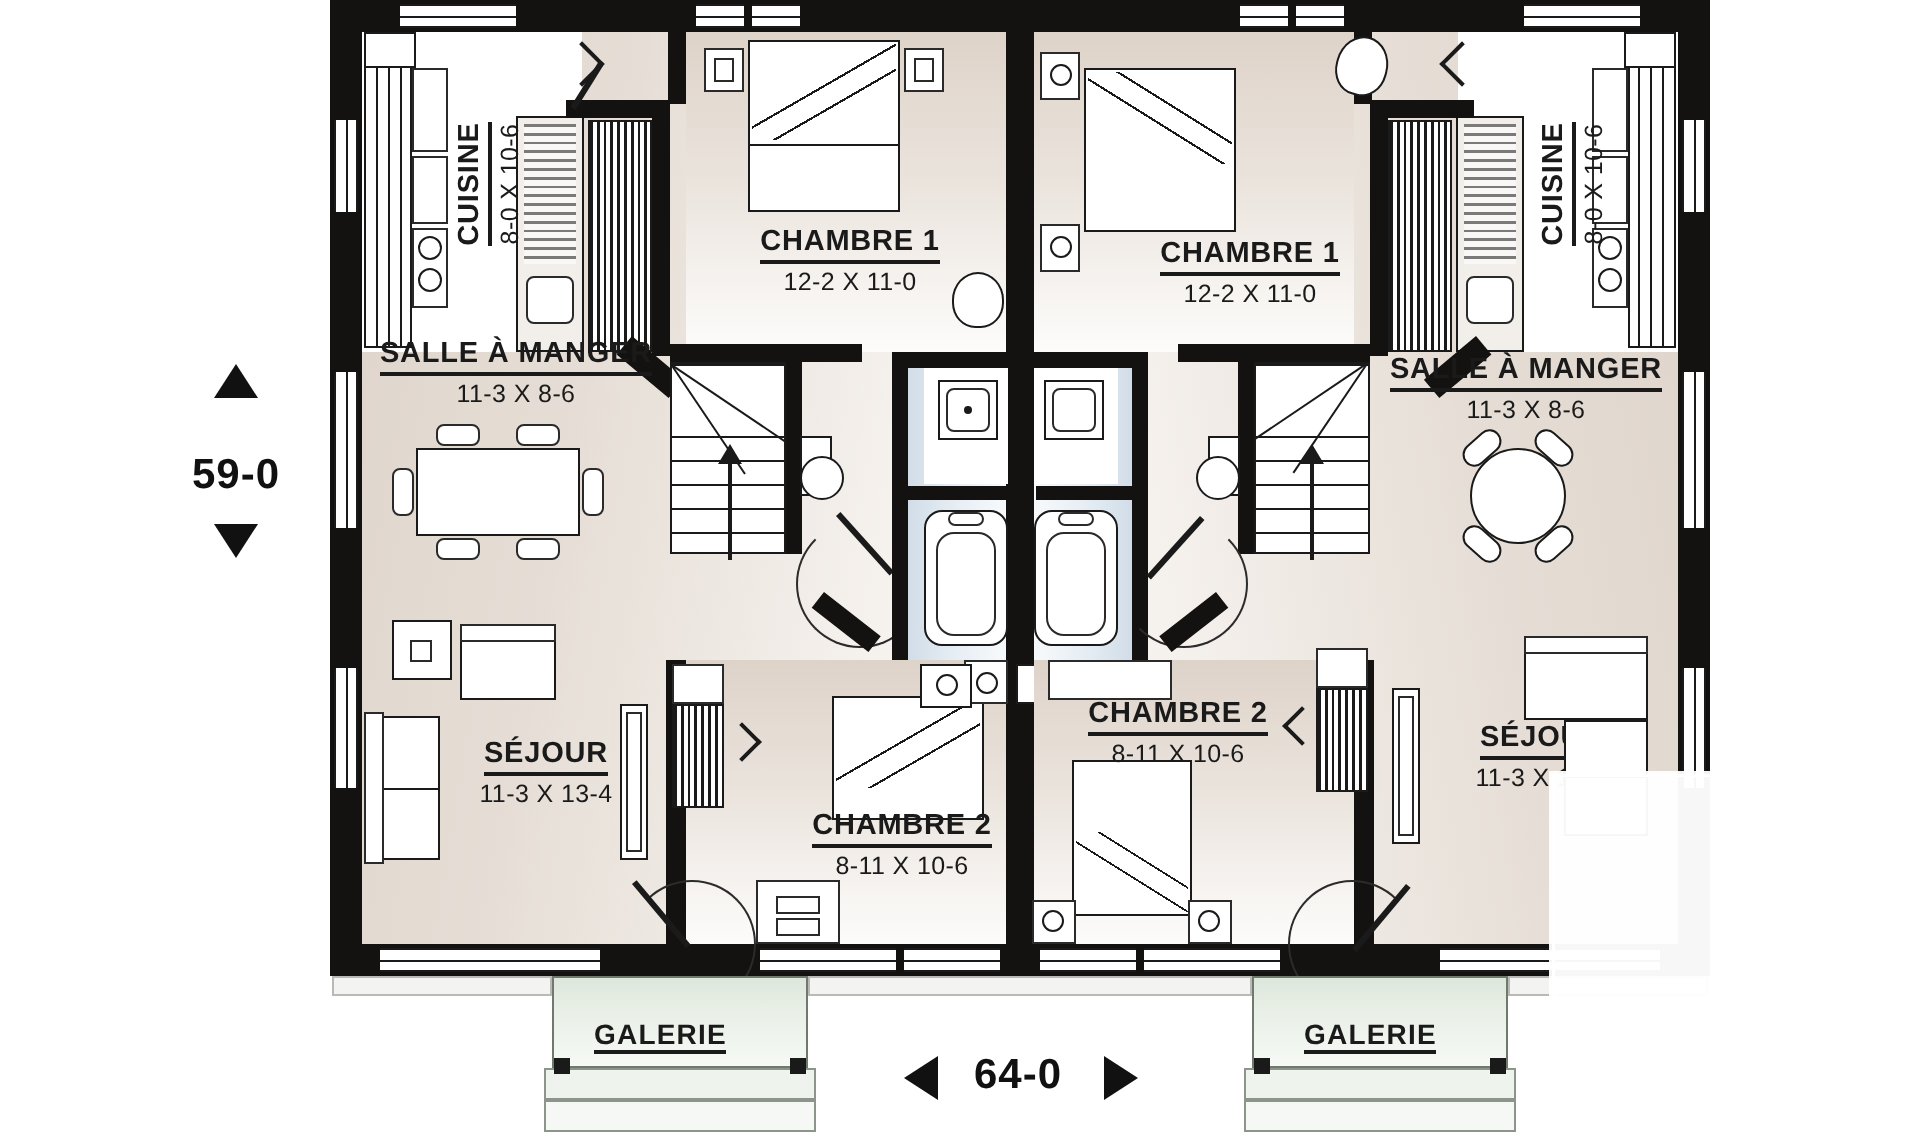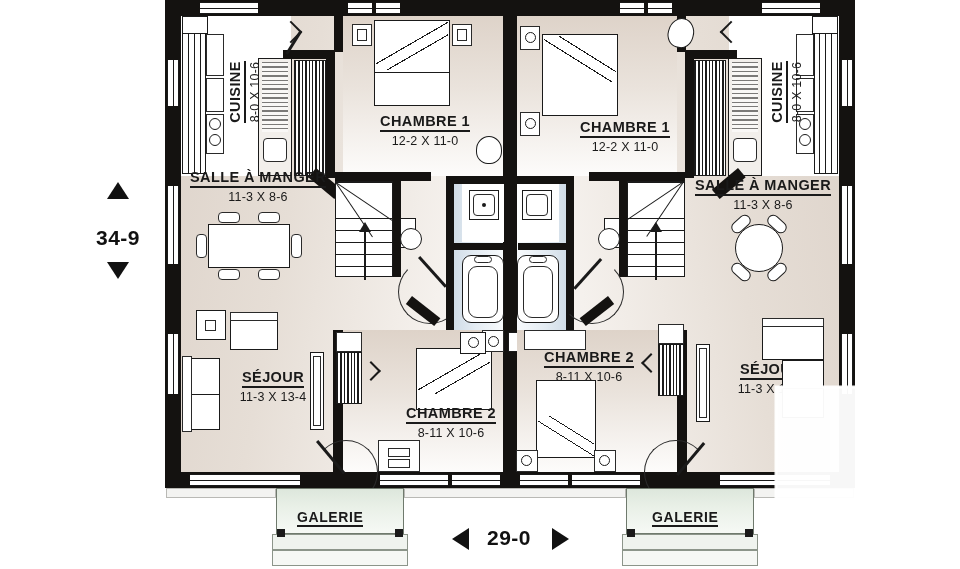--- a/index.html
+++ b/index.html
@@ -378,25 +378,25 @@
   <div class="abs" style="left:622px;top:550px;width:136px;height:16px;background:#f6f8f5;border:1.2px solid #8c958a;box-sizing:border-box;"></div>
   <div class="abs" style="left:627px;top:529px;width:8px;height:8px;background:#1a1a1a;"></div>
   <div class="abs" style="left:745px;top:529px;width:8px;height:8px;background:#1a1a1a;"></div>
   <div class="glabel" style="left:652px;top:509px;">GALERIE</div>
 
   <div class="abs" style="left:166px;top:488px;width:110px;height:10px;background:#f3f3f1;border:1px solid #b9b9b5;box-sizing:border-box;"></div>
   <div class="abs" style="left:404px;top:488px;width:222px;height:10px;background:#f3f3f1;border:1px solid #b9b9b5;box-sizing:border-box;"></div>
   <div class="abs" style="left:754px;top:488px;width:100px;height:10px;background:#f3f3f1;border:1px solid #b9b9b5;box-sizing:border-box;"></div>
 
   <div class="arrU" style="left:107px;top:182px;"></div>
-  <div class="dimtxt" style="left:96px;top:226px;">34-9</div>
+  <div class="dimtxt" style="left:96px;top:226px;">59-0</div>
   <div class="arrD" style="left:107px;top:262px;"></div>
 
   <div class="arrL" style="left:452px;top:528px;"></div>
-  <div class="dimtxt" style="left:487px;top:526px;">29-0</div>
+  <div class="dimtxt" style="left:487px;top:526px;">64-0</div>
   <div class="arrR" style="left:552px;top:528px;"></div>
 
   <svg id="wm" viewBox="0 0 196 166">
     <path d="M14 150 L112 150 C152 150 176 126 176 84 C176 42 152 18 112 18 L14 18 L14 150 Z" fill="none" stroke="#ffffff" stroke-width="3" opacity=".95"></path>
     <path d="M14 150 L112 150 C152 150 176 126 176 84 C176 42 152 18 112 18 L14 18 L14 150 Z" fill="#ffffff" opacity=".55"></path>
     <rect x="14" y="18" width="80" height="112" fill="#ffffff" opacity=".92"></rect>
   </svg>
 
 </div>
 

